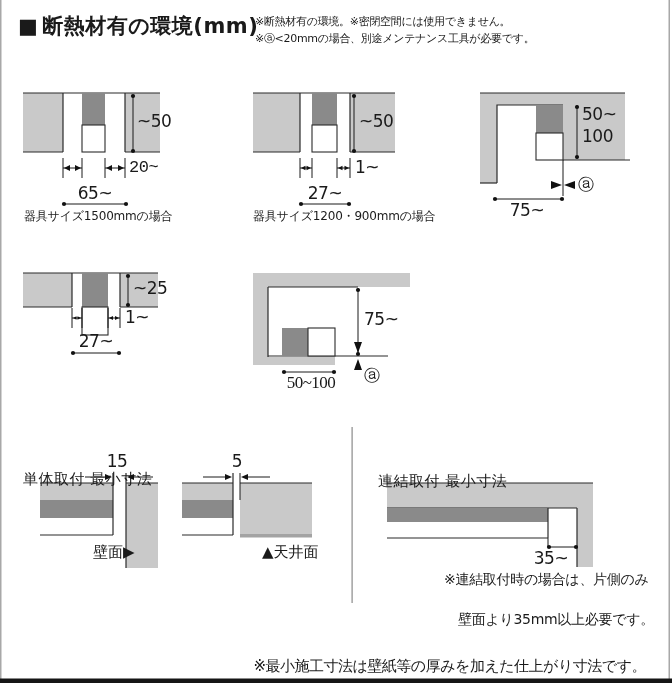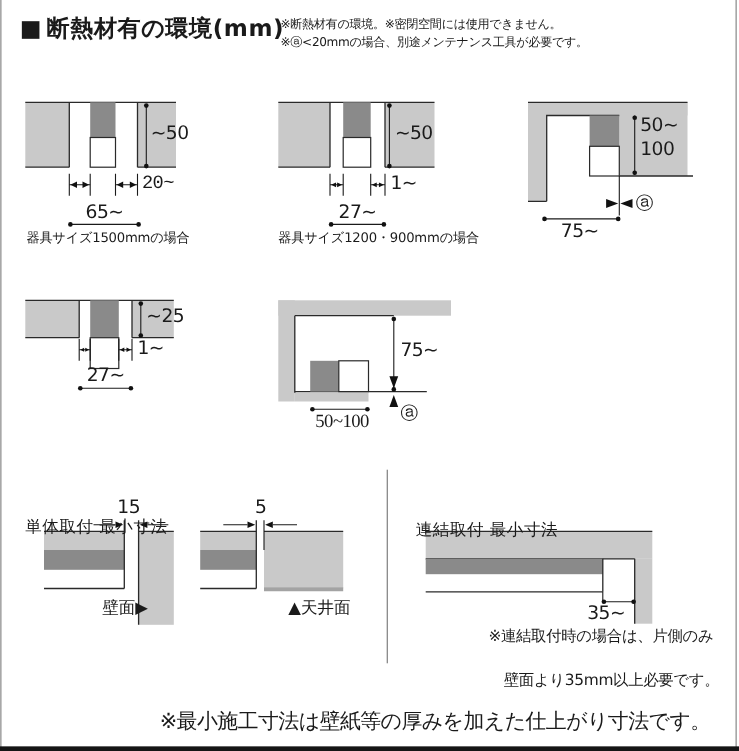--- a/index.html
+++ b/index.html
@@ -11,21 +11,21 @@
   .txt{position:absolute;white-space:nowrap;line-height:1.15;color:#1a1a1a;}
   .ctr{transform:translateX(-50%);}
   .hdr{display:flex;align-items:center;gap:4px;font-size:21px;font-weight:bold;letter-spacing:.5px;}
   .note{font-size:11px;letter-spacing:-0.3px;}
   .cap{font-size:12px;letter-spacing:-0.2px;}
   .dim{font-size:17px;letter-spacing:-0.5px;}
   .dim-sm{font-size:16px;}
   .sec{font-size:15px;letter-spacing:.5px;margin-top:43px;}
   .lbl{font-size:15px;margin-left:20px;}
   .jnote{font-size:14px;letter-spacing:-0.3px;}
-  .fnote{font-size:19px;letter-spacing:-0.5px;}
+  .fnote{font-size:15px;letter-spacing:-0.5px;margin-top:12px;}
   
   .g{fill:#c9c9c9;}
   .d{fill:#8a8a8a;}
   .w{fill:#ffffff;stroke:#2a2a2a;stroke-width:1.1;}
   .ln{stroke:#2a2a2a;stroke-width:1.2;fill:none;}
   .dm{stroke:#1a1a1a;stroke-width:1;fill:none;}
   .dot{fill:#111;}
   .tri{fill:#111;stroke:none;}
   .soft{fill:#a3a3a3;}
   .bord{fill:#a8a8a8;}

